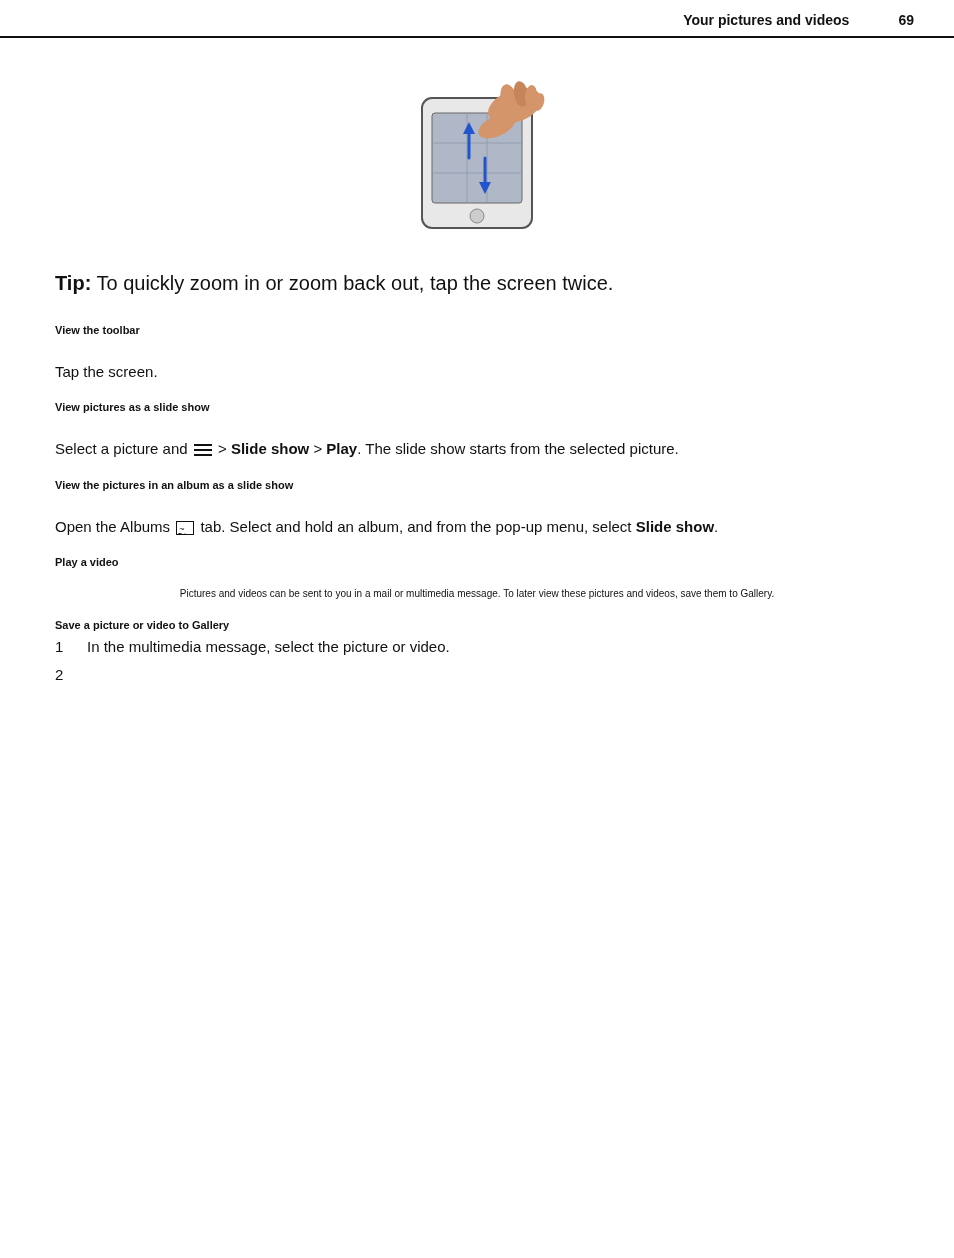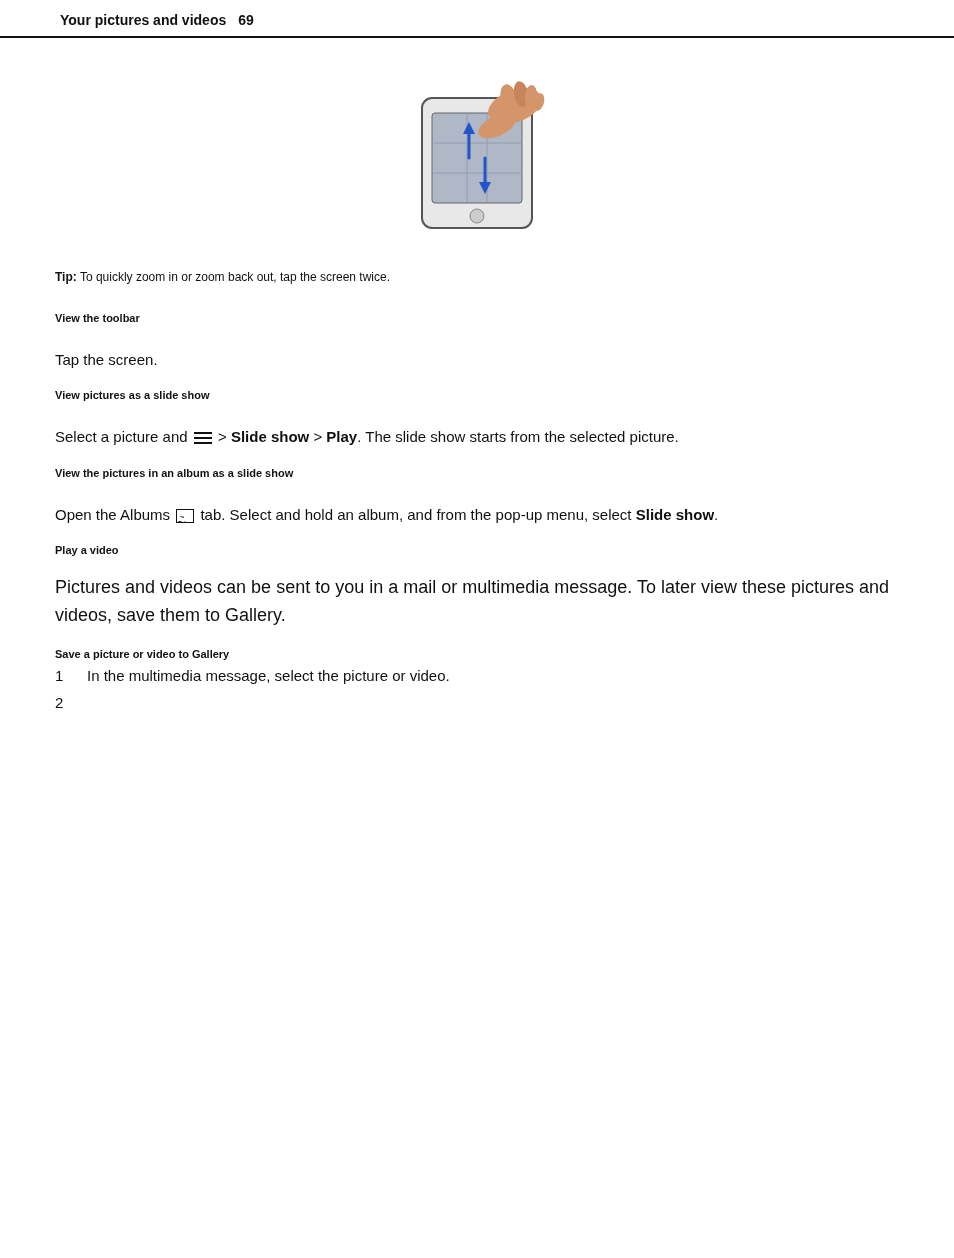--- a/index.html
+++ b/index.html
@@ -7,42 +7,44 @@
       background: #fff;
       font-family: Arial, Helvetica, sans-serif;
       font-size: 15px;
       color: #111;
       width: 954px;
       min-height: 1258px;
       position: relative;
     }
     .page-header {
       display: flex;
+      justify-content: flex-end;
       align-items: center;
       padding: 12px 40px 8px 60px;
       border-bottom: 2px solid #111;
+      gap: 18px;
     }
     .header-text {
       font-size: 14px;
       font-weight: bold;
     }
     .content {
       padding: 20px 55px 40px 55px;
     }
     .phone-image-container {
       display: flex;
       justify-content: center;
       margin: 20px 0 30px 0;
     }
     .phone-svg {
       width: 220px;
       height: 160px;
     }
     .tip-text {
-      font-size: 12px;
+      font-size: 20px;
       margin-bottom: 26px;
       line-height: 1.5;
     }
     .tip-text b {
       font-weight: bold;
     }
     .section {
       margin-bottom: 18px;
     }
     .section-title {
@@ -112,23 +114,24 @@
     }
     .albums-icon::before {
       content: '~';
       font-size: 9px;
       position: absolute;
       top: 1px;
       left: 2px;
       color: #111;
     }
     .paragraph {
-      font-size: 18px;
+      font-size: 10px;
       line-height: 1.55;
       margin-bottom: 18px;
+      text-align: center;
     }
     .numbered-list {
       list-style: none;
       padding-left: 0;
     }
     .numbered-list li {
       display: flex;
       align-items: flex-start;
       margin-bottom: 4px;
       font-size: 15px;
@@ -137,21 +140,21 @@
     .numbered-list li .num {
       min-width: 32px;
       font-size: 15px;
     }
   </style>
 </head>
 <body>
 
 <div class="page-header">
   <span class="header-text">Your pictures and videos</span>
-  <span class="header-text" style="margin-left:12px;">69</span>
+  <span class="header-text" style="margin-left:31px;">69</span>
 </div>
 
 <div class="content">
 
   <div class="phone-image-container">
     <svg class="phone-svg" viewBox="0 0 220 160" xmlns="http://www.w3.org/2000/svg">
 
       <rect x="55" y="20" width="110" height="130" rx="10" ry="10" fill="#e8e8e8" stroke="#555" stroke-width="2"></rect>
 
       <rect x="65" y="35" width="90" height="90" rx="3" ry="3" fill="#b0b8c8" stroke="#666" stroke-width="1"></rect>

